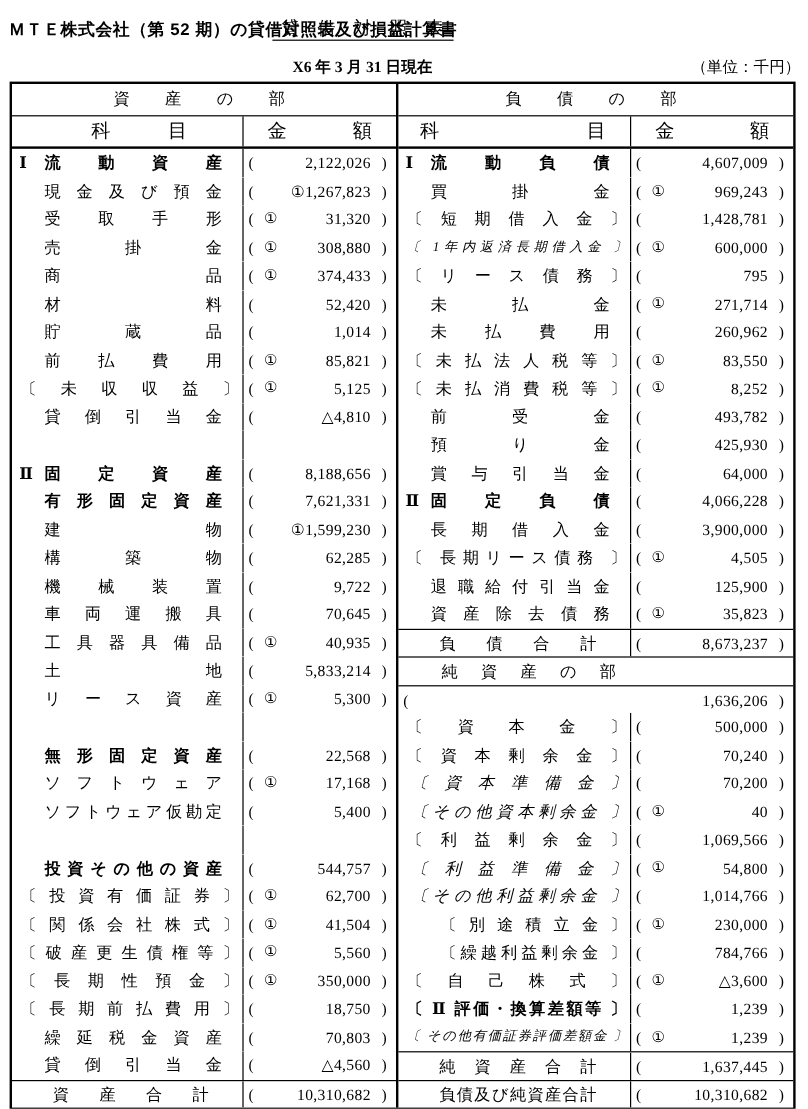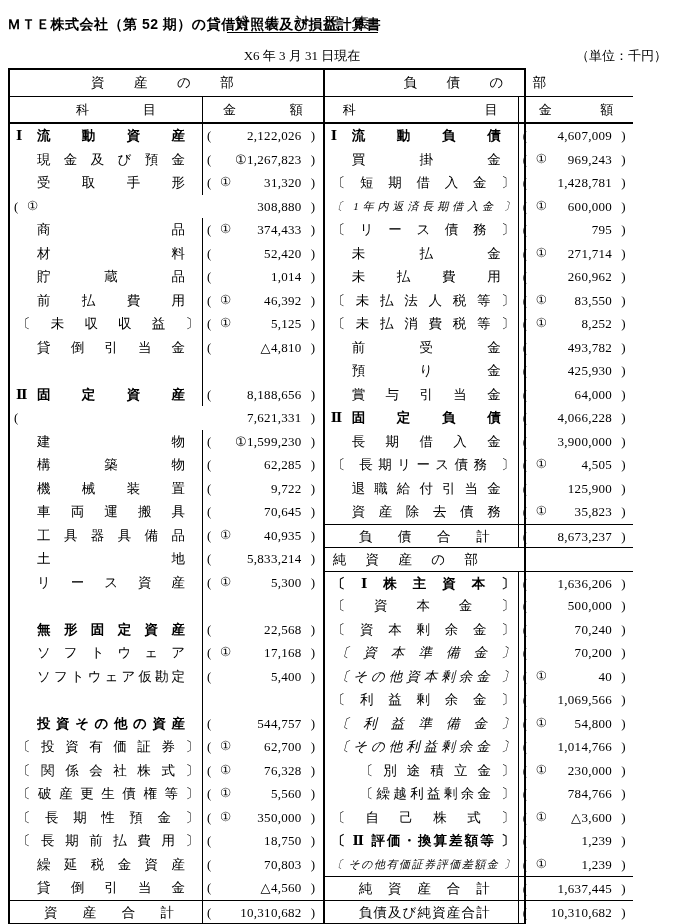--- a/index.html
+++ b/index.html
@@ -2,30 +2,30 @@
 <html><head>
 <meta charset="utf-8">
 <style>
   html,body{margin:0;padding:0;background:#fff;}
   body{width:673px;height:924px;position:relative;color:#000;
        font-family:"Liberation Serif","DejaVu Serif",serif;}
   .title{position:absolute;left:7px;top:16px;font-size:14px;font-weight:bold;
          font-family:"Liberation Sans","DejaVu Sans",sans-serif;letter-spacing:.5px;}
   .subtitle-wrap{position:absolute;left:0;top:14px;width:604px;text-align:center;}
   .subtitle{font-size:15px;border-bottom:1px solid #000;padding:0 8px 1px;}
-  .date-wrap{position:absolute;left:0;top:47px;width:604px;text-align:center;font-size:13px;}
+  .date-wrap{position:absolute;left:0;top:47px;width:604px;text-align:center;font-size:13px;font-weight:bold;}
   .unit{position:absolute;right:6px;top:47px;font-size:13px;}
-  .bs-table{position:absolute;left:8px;top:68px;width:518px;border:2px solid #000;
+  .bs-table{position:absolute;left:8px;top:68px;width:655px;border:2px solid #000;
             display:flex;box-sizing:border-box;}
   .half{display:flex;flex-direction:column;}
   .half.left{width:320px;}
   .half.right{width:331px;border-left:2px solid #000;box-sizing:border-box;}
   .sec-h{height:26px;line-height:26px;border-bottom:1px solid #000;text-align:center;
          font-size:13.5px;letter-spacing:8px;}
-  .col-h{height:25px;line-height:25px;border-bottom:2px solid #000;display:flex;font-size:13px;}
+  .col-h{height:25px;line-height:25px;border-bottom:2px solid #000;display:flex;font-size:16px;}
   .col-h .ih{border-right:1px solid #000;box-sizing:border-box;}
   .half.left  .col-h .ih{width:193px;}
   .half.right .col-h .ih{width:194px;}
   .col-h .ih span,.col-h .ah span{display:block;text-align:justify;text-align-last:justify;}
   .half.left  .col-h .ih span{padding:0 46px 0 66px;}
   .half.right .col-h .ih span{padding:0 20px 0 18px;}
   .col-h .ah{flex:1;}
   .col-h .ah span{padding:0 20px;}
   .hrow{height:23.5px;display:flex;box-sizing:border-box;overflow:hidden;}
   .hrow.bt{border-top:1px solid #000;}
@@ -35,21 +35,21 @@
   .item.span{border-right:none;width:100%;flex:1;}
   .pre{position:absolute;left:6px;top:0;line-height:23.5px;font-weight:bold;font-size:13.5px;}
   .lbl{flex:1;font-size:13.5px;line-height:23.5px;text-align:justify;text-align-last:justify;
        margin:0 17px 0 27px;overflow:hidden;}
   .lbl.bracket{margin:0 3px 0 7px;}
   .lbl.ind1{margin-left:11px;font-style:italic;}
   .lbl.ind2{margin-left:35px;}
   .lbl.b{font-weight:bold;}
   .lbl.small{font-size:11px;line-height:23.5px;font-style:italic;}
   .lbl.total{margin:0 28px 0 34px;}
-  .lbl.spanlbl{text-align:center;text-align-last:left;letter-spacing:8px;margin-left:8px;}
+  .lbl.spanlbl{text-align:center;text-align-last:left;letter-spacing:8px;margin-left:36px;}
   .amt{flex:1;display:flex;font-size:13px;line-height:23.5px;padding:0 4px;box-sizing:border-box;overflow:hidden;}
   .amt .po,.amt .pc{width:8px;}
   .amt .circ{width:15px;margin-left:5px;font-size:12.5px;}
   .amt .num{flex:1;text-align:right;margin-right:9px;letter-spacing:.3px;}
 </style>
 </head>
 <body>
 
 <div class="title">ＭＴＥ株式会社（第 52 期）の貸借対照表及び損益計算書</div>
 <div class="subtitle-wrap">
@@ -100,20 +100,23 @@
             <span class="lbl">受 取 手 形</span>
           </div>
           <div class="amt">
             <span class="po">(</span>
             <span class="circ">①</span>
             <span class="num">31,320</span>
             <span class="pc">)</span>
           </div>
         </div>
         <div class="hrow">
+          <div class="item">
+            <span class="lbl">売 掛 金</span>
+          </div>
           <div class="amt">
             <span class="po">(</span>
             <span class="circ">①</span>
             <span class="num">308,880</span>
             <span class="pc">)</span>
           </div>
         </div>
         <div class="hrow">
           <div class="item">
             <span class="lbl">商 品</span>
@@ -147,21 +150,21 @@
             <span class="pc">)</span>
           </div>
         </div>
         <div class="hrow">
           <div class="item">
             <span class="lbl">前 払 費 用</span>
           </div>
           <div class="amt">
             <span class="po">(</span>
             <span class="circ">①</span>
-            <span class="num">46,392</span>
+            <span class="num">85,821</span>
             <span class="pc">)</span>
           </div>
         </div>
         <div class="hrow">
           <div class="item">
             <span class="lbl bracket">〔 未 収 収 益 〕</span>
           </div>
           <div class="amt">
             <span class="po">(</span>
             <span class="circ">①</span>
@@ -190,20 +193,23 @@
             <span class="lbl b">固 定 資 産</span>
           </div>
           <div class="amt">
             <span class="po">(</span>
             <span class="circ"></span>
             <span class="num">8,188,656</span>
             <span class="pc">)</span>
           </div>
         </div>
         <div class="hrow">
+          <div class="item">
+            <span class="lbl b">有形固定資産</span>
+          </div>
           <div class="amt">
             <span class="po">(</span>
             <span class="circ"></span>
             <span class="num">7,621,331</span>
             <span class="pc">)</span>
           </div>
         </div>
         <div class="hrow">
           <div class="item">
             <span class="lbl">建 物</span>
@@ -344,21 +350,21 @@
             <span class="pc">)</span>
           </div>
         </div>
         <div class="hrow">
           <div class="item">
             <span class="lbl bracket">〔 関 係 会 社 株 式 〕</span>
           </div>
           <div class="amt">
             <span class="po">(</span>
             <span class="circ">①</span>
-            <span class="num">76,328</span>
+            <span class="num">41,504</span>
             <span class="pc">)</span>
           </div>
         </div>
         <div class="hrow">
           <div class="item">
             <span class="lbl bracket">〔 破 産 更 生 債 権 等 〕</span>
           </div>
           <div class="amt">
             <span class="po">(</span>
             <span class="circ">①</span>
@@ -633,23 +639,20 @@
             <span class="num">8,673,237</span>
             <span class="pc">)</span>
           </div>
         </div>
         <div class="hrow bt">
           <div class="item span">
             <span class="lbl spanlbl">純 資 産 の 部</span>
           </div>
         </div>
         <div class="hrow bt">
-          <div class="item">
-            <span class="lbl b bracket">〔 Ⅰ 株 主 資 本 〕</span>
-          </div>
           <div class="amt">
             <span class="po">(</span>
             <span class="circ"></span>
             <span class="num">1,636,206</span>
             <span class="pc">)</span>
           </div>
         </div>
         <div class="hrow">
           <div class="item">
             <span class="lbl bracket">〔 資 本 金 〕</span>

